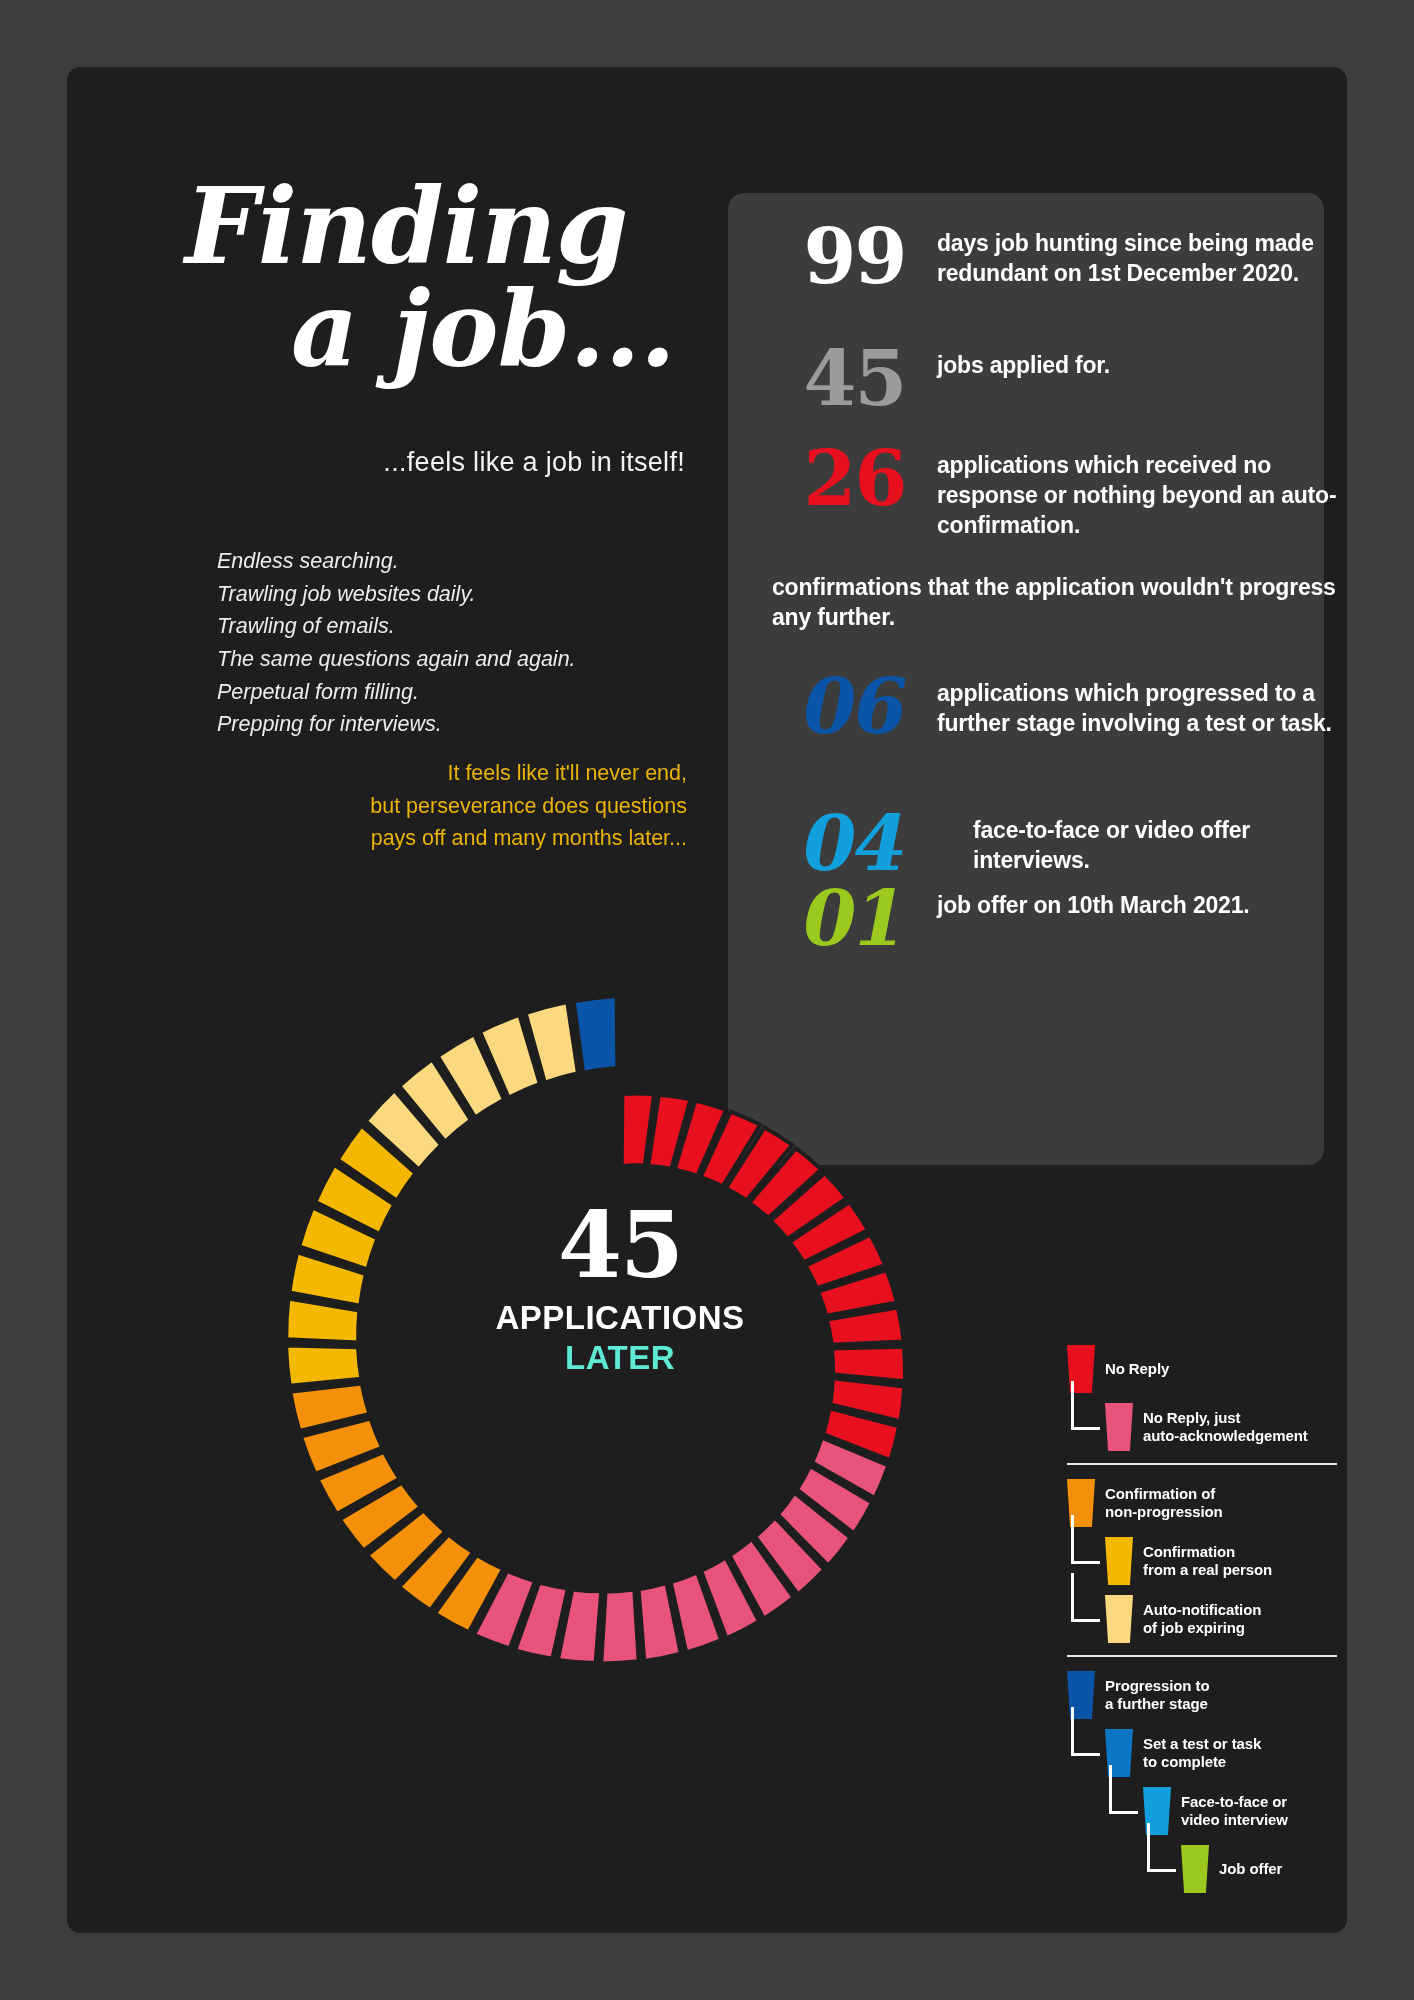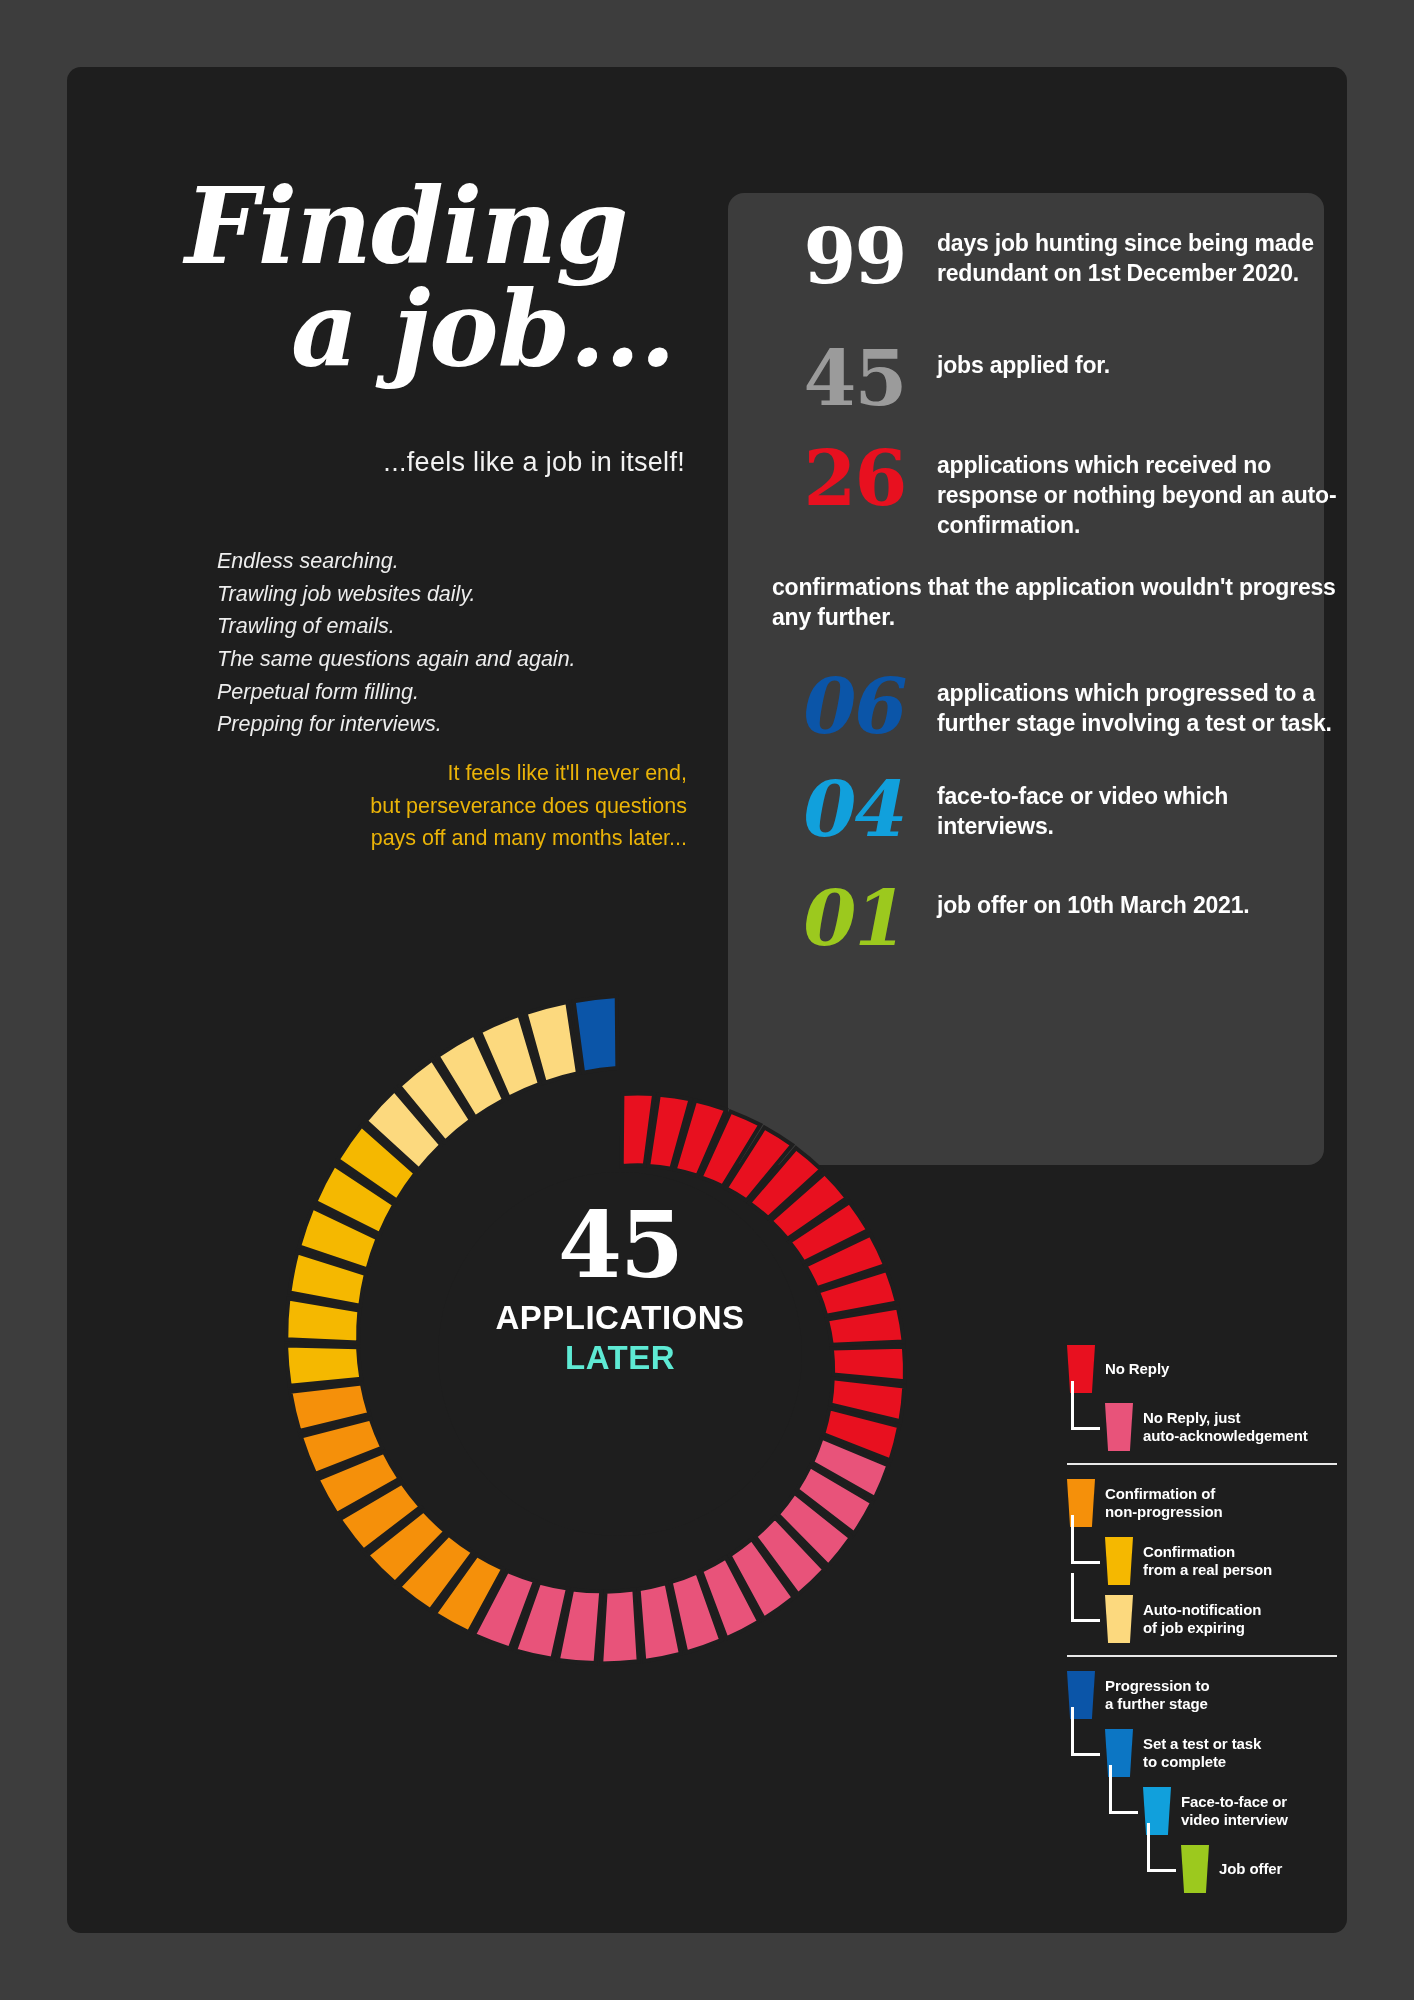--- a/index.html
+++ b/index.html
@@ -125,23 +125,23 @@
         <div class="stat-num" style="color: rgb(232, 16, 31);">26</div>
         <div class="stat-txt">applications which received no response or nothing beyond an auto-confirmation.</div>
       </div>
       <div class="stat-row" style="top: 372px;">
         <div class="stat-txt">confirmations that the application wouldn't progress any further.</div>
       </div>
       <div class="stat-row" style="top: 478px;">
         <div class="stat-num ital" style="color: rgb(11, 85, 168);">06</div>
         <div class="stat-txt">applications which progressed to a further stage involving a test or task.</div>
       </div>
-      <div class="stat-row" style="top: 581px;">
+      <div class="stat-row" style="top: 615px; gap: 36px;">
         <div class="stat-num ital" style="color: rgb(17, 160, 220);">04</div>
-        <div class="stat-txt">face-to-face or video which interviews.</div>
+        <div class="stat-txt">face-to-face or video offer interviews.</div>
       </div>
       <div class="stat-row" style="top: 690px;">
         <div class="stat-num ital" style="color: rgb(156, 201, 30);">01</div>
         <div class="stat-txt">job offer on 10th March 2021.</div>
       </div>
     </div>
 
   <div class="chart">
     <svg id="spiral-svg" width="790" height="880" viewBox="0 0 790 880">
         <path d="M 454.7226158662937 359.00789220135545 A 188 188 0 0 1 477.74090801963905 358.43840626771953 L 487.1076458069294 287.0502824429253 A 262.1777777777778 262.1777777777778 0 0 0 455.3823410916828 287.0109147465554 Z" fill="#e8101f" stroke="#1e1e1e" stroke-width="4"></path>

